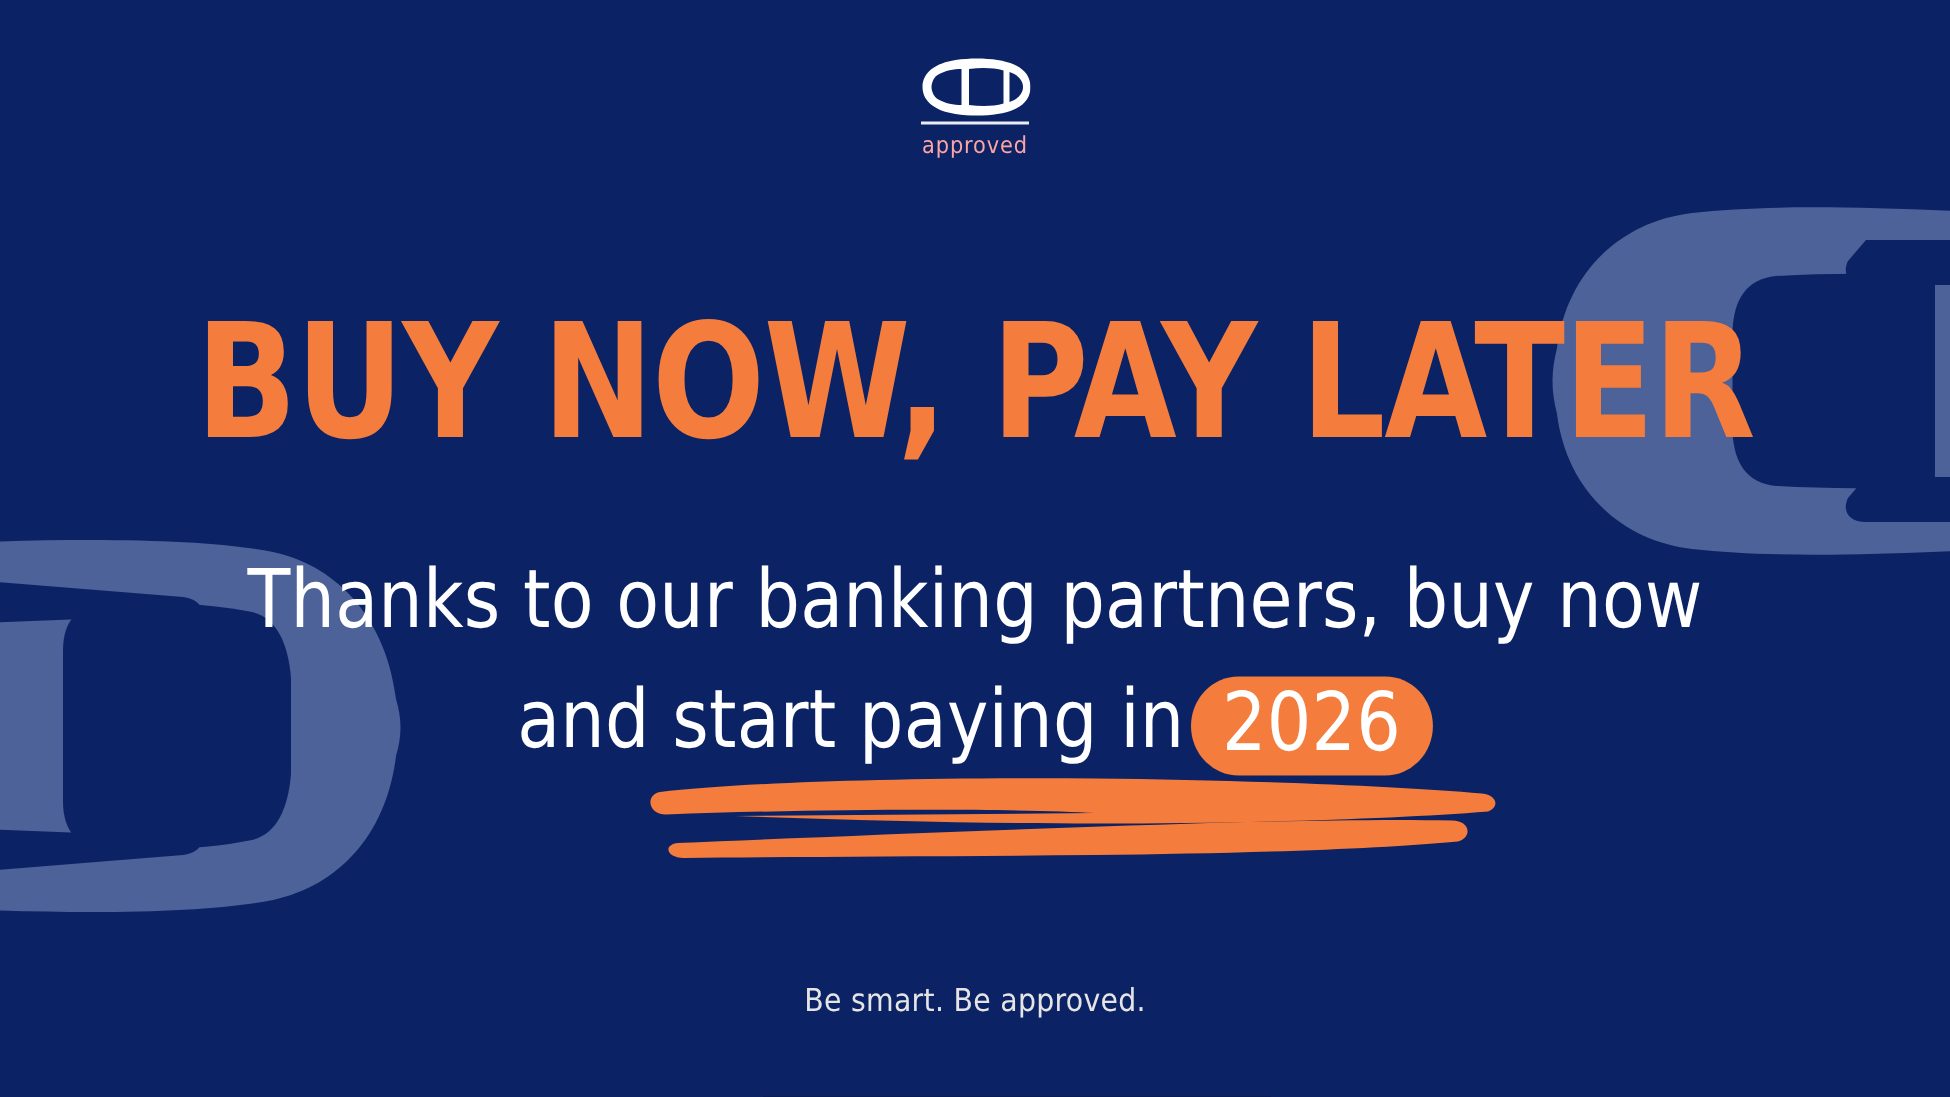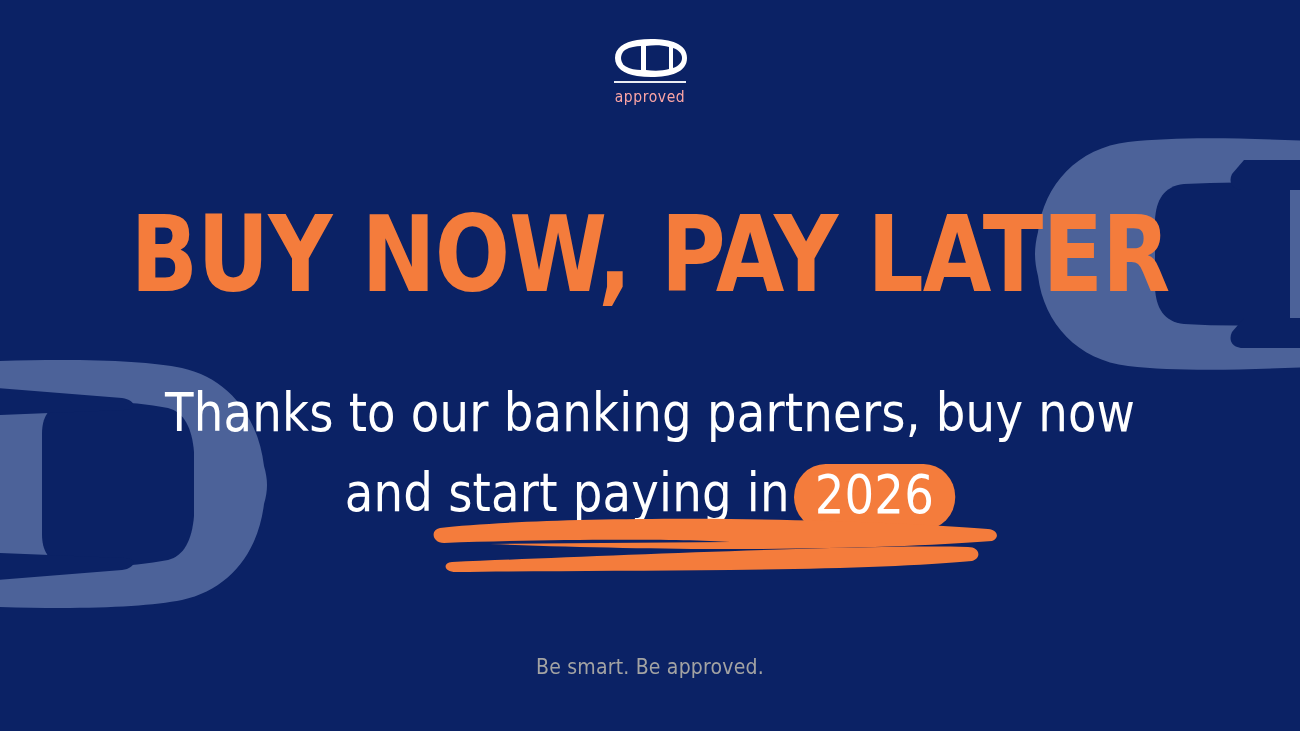--- a/index.html
+++ b/index.html
@@ -97,21 +97,20 @@
     width: 1300px;
     text-align: center;
     color: #ffffff;
     font-family: "DejaVu Sans Condensed", "Liberation Sans Narrow", "Liberation Sans", sans-serif;
     font-stretch: condensed;
     font-weight: 300;
     font-size: 54px;
     line-height: 80px;
     letter-spacing: .2px;
     white-space: nowrap;
-    margin-top: 13px;
   }
   .sub-line {
     display: block;
     transform: scaleX(0.96);
   }
   #year-pill {
     display: inline-block;
     background: #f47c3c;
     color: #ffffff;
     border-radius: 999px;
@@ -132,21 +131,21 @@
     pointer-events: none;
   }
 
   
   #tagline {
     position: absolute;
     top: 655px;
     left: 0;
     width: 1300px;
     text-align: center;
-    color: #a3a3a3;
+    color: #e5e5e5;
     font-family: "DejaVu Sans Condensed", "Liberation Sans Narrow", "Liberation Sans", sans-serif;
     font-stretch: condensed;
     font-weight: 400;
     font-size: 21px;
     letter-spacing: .2px;
     white-space: nowrap;
   }
 </style>
 </head>
 <body>

